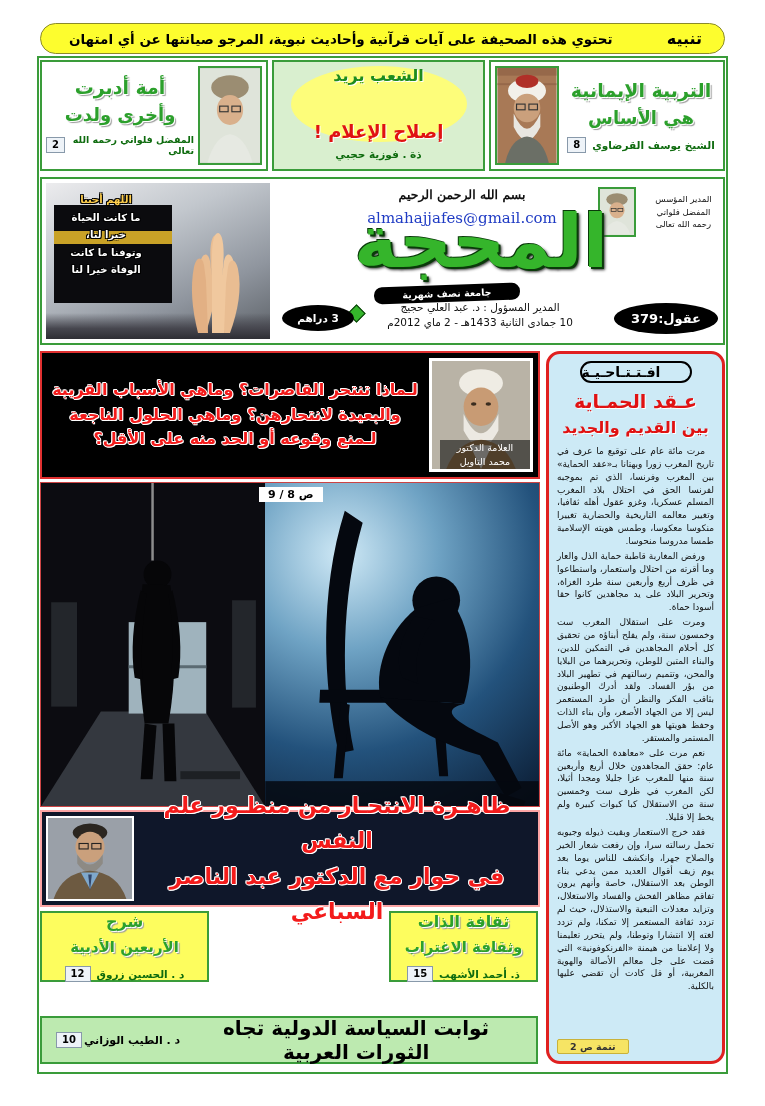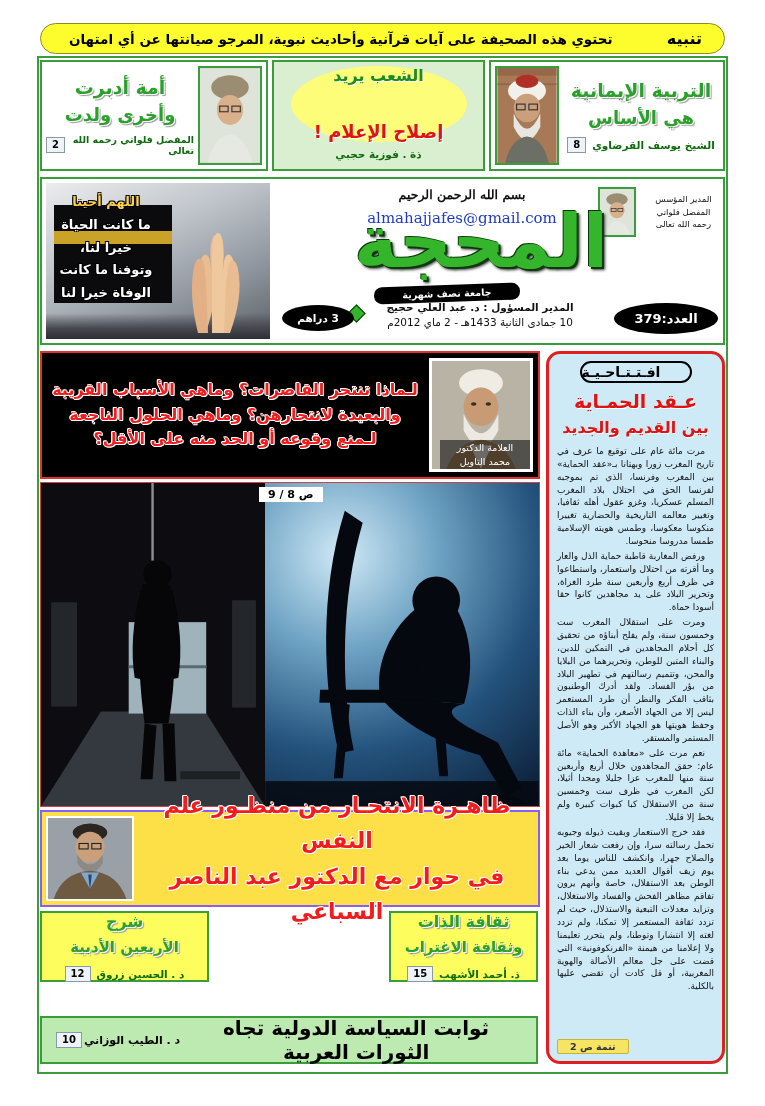--- a/index.html
+++ b/index.html
@@ -45,21 +45,21 @@
     border:2px solid #3a9c3a; background:#fff; }
 
   .kaaba { position:absolute; left:4px; top:4px; width:224px; height:156px; overflow:hidden;
     background:linear-gradient(155deg,#ececee 0%,#c2c7cd 35%,#8f959e 70%,#5c6167 100%); }
   .kaaba-cube { position:absolute; left:8px; top:22px; width:118px; height:98px; background:#0b0b0e; }
   .kaaba-band { position:absolute; left:0; top:26px; width:100%; height:13px; background:#c9a227; }
   .kaaba-crowd { position:absolute; left:0; bottom:0; width:100%; height:26px;
     background:linear-gradient(180deg, rgba(60,60,66,0) 0%, #46464e 60%, #2e2e34 100%); }
   .hands { position:absolute; right:2px; bottom:2px; }
   .dua { position:absolute; right:108px; left:4px; top:8px; text-align:center; }
-  .dua div { font-size:13px; font-weight:bold; color:#fff; line-height:1.75;
+  .dua div { font-size:10px; font-weight:bold; color:#fff; line-height:1.75;
     text-shadow:1px 1px 0 #000, -1px -1px 0 #000, 1px -1px 0 #000, -1px 1px 0 #000; }
   .dua div:first-child { color:#ffcf4d; }
 
   .bismillah { position:absolute; left:290px; top:8px; width:260px; text-align:center;
     font-family:"DejaVu Serif", serif; font-size:12.5px; font-weight:bold; color:#111; }
   .email { position:absolute; left:290px; top:30px; width:260px; text-align:center;
     font-family:"DejaVu Serif", serif; font-size:15px; color:#1f3bc4; text-decoration:none; display:block; }
 
   .founder { position:absolute; left:556px; top:6px; width:124px; height:54px;
     display:flex; align-items:center; gap:9px; }
@@ -73,21 +73,21 @@
     text-shadow:2px 2px 0 #0a3a0a, -1px -1px 0 #0a3a0a, 3px 3px 3px #333; letter-spacing:2px; }
   .ribbon { position:absolute; left:332px; top:106px; width:146px; height:17px; background:#000;
     color:#fff; font-size:9.5px; font-weight:bold; text-align:center; line-height:17px;
     border-radius:8px; transform:rotate(-2deg); }
 
   .oval { background:#000; color:#fff; border-radius:50%; text-align:center; font-weight:bold; }
   .price-oval { position:absolute; left:240px; top:126px; width:72px; height:26px; font-size:10.5px; line-height:26px; }
   .issue-oval { position:absolute; left:572px; top:124px; width:104px; height:31px; font-size:13px; line-height:31px; }
 
   .director-block { position:absolute; left:318px; top:122px; width:240px; text-align:center; }
-  .director-line { font-size:10.5px; font-weight:bold; color:#111; }
+  .director-line { font-size:10.5px; font-weight:normal; color:#111; }
   .date-line { font-size:10.5px; color:#111; margin-top:3px; }
   .title-diamond { position:absolute; left:308px; top:128px; width:13px; height:13px; background:#35b52b;
     border:1px solid #0a3a0a; transform:rotate(45deg); }
 
   
   .headline { position:absolute; left:40px; top:351px; width:500px; height:128px;
     background:#000; border:2px solid #e03030; display:flex; padding:5px; gap:6px; }
   .headline-photo { width:104px; flex:none; border:3px solid #fff; position:relative; background:#b9b3a6; overflow:hidden; }
   .headline-photo svg { display:block; width:100%; height:100%; }
   .headline-caption { position:absolute; left:8px; right:0; bottom:0; background:rgba(0,0,0,.55);
@@ -100,21 +100,21 @@
   .bigphoto { position:absolute; left:40px; top:482px; width:500px; height:325px;
     border:1.5px solid #cc4444; display:flex; overflow:hidden; background:#000; }
   .bp-left { width:55%; height:100%; background:radial-gradient(circle at 28% 22%, #cfe9f6 0%, #6fa3c4 30%, #23527c 62%, #0a1a30 100%); }
   .bp-right { width:45%; height:100%; background:#0d0d12; }
   .bp-left svg, .bp-right svg { display:block; width:100%; height:100%; }
   .photo-label { position:absolute; left:218px; top:4px; background:#fff; color:#000;
     font-size:11px; font-weight:bold; padding:1px 9px; }
 
   
   .interview { position:absolute; left:40px; top:810px; width:500px; height:97px;
-    background:#fde047; border:2px solid #8b5cf6; display:flex; padding:4px; gap:6px; }
+    background:#0f172a; border:2px solid #fca5a5; display:flex; padding:4px; gap:6px; }
   .interview-text { flex:1; display:flex; flex-direction:column; justify-content:center; text-align:center; }
   .interview-text div { color:#f31b1b; font-weight:bold; font-size:22px; line-height:1.6;
     text-shadow:1px 0 #fff, -1px 0 #fff, 0 1px #fff, 0 -1px #fff, 1px 1px #fff, -1px -1px #fff; }
   .interview-photo { width:88px; flex:none; border:2px solid #fff; background:#9aa0a8; overflow:hidden; }
   .interview-photo svg { display:block; width:100%; height:100%; }
 
   
   .bbox { position:absolute; top:911px; height:71px; }
   .bb-right { left:389px; width:149px; background:#fdfd5e; border:2px solid #3a9c3a;
     display:flex; flex-direction:column; justify-content:center; align-items:center; }
@@ -264,21 +264,21 @@
 
     <div class="mast-title">المحجة</div>
     <div class="ribbon">جامعة نصف شهرية</div>
     <div class="title-diamond"></div>
 
     <div class="oval price-oval">3 دراهم</div>
     <div class="director-block">
       <div class="director-line">المدير المسؤول : د. عبد العلي حجيج</div>
       <div class="date-line">10 جمادى الثانية 1433هـ - 2 ماي 2012م</div>
     </div>
-    <div class="oval issue-oval">العدد:379</div>
+    <div class="oval issue-oval">عقول:379</div>
   </div>
 
   <div class="headline">
     <div class="headline-photo">
       <svg viewBox="0 0 100 118">
         <rect width="100" height="118" fill="#b9b3a6"></rect>
         <ellipse cx="50" cy="24" rx="24" ry="15" fill="#efece4"></ellipse>
         <ellipse cx="50" cy="50" rx="19" ry="21" fill="#c89b74"></ellipse>
         <ellipse cx="42" cy="47" rx="3" ry="2" fill="#3a2d20"></ellipse>
         <ellipse cx="58" cy="47" rx="3" ry="2" fill="#3a2d20"></ellipse>

